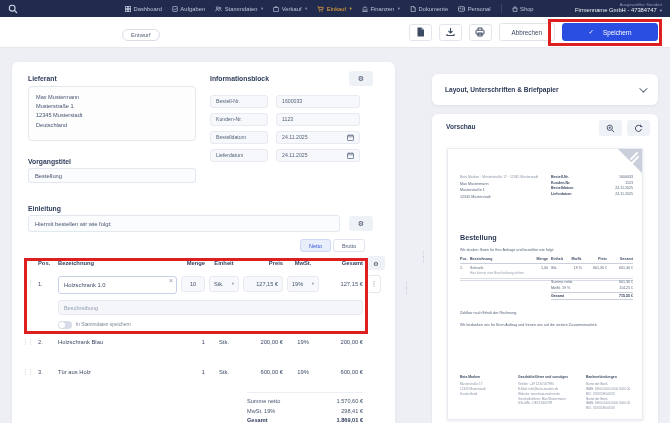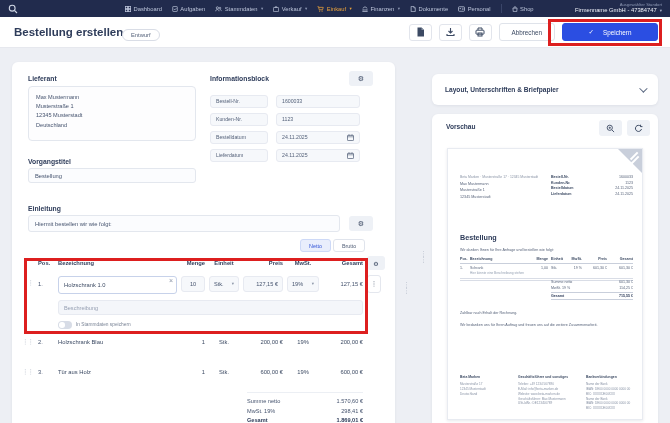--- a/index.html
+++ b/index.html
@@ -232,21 +232,20 @@
     <div class="location">
       <div class="loc-caption">Ausgewählter Standort</div>
       <div class="loc-value">
         <span>Firmenname GmbH - 47384747</span>
         <span class="chev">▾</span>
       </div>
     </div>
   </header>
 
   <div class="toolbar">
-    <span class="page-title">Bestellung erstellen</span>
     <span class="badge">Entwurf</span>
     <div class="toolbar-right">
       <button class="icon-btn">
         <svg width="9" height="10" viewBox="0 0 9 10">
             <path d="M1.5 0.5h4L8 3v6.5H1.5z" fill="#3c4a63"></path>
             <path d="M5.5 0.5V3H8" fill="#8a94a6"></path>
           </svg>
       </button>
       <button class="icon-btn">
         <svg width="9" height="10" viewBox="0 0 9 10">

